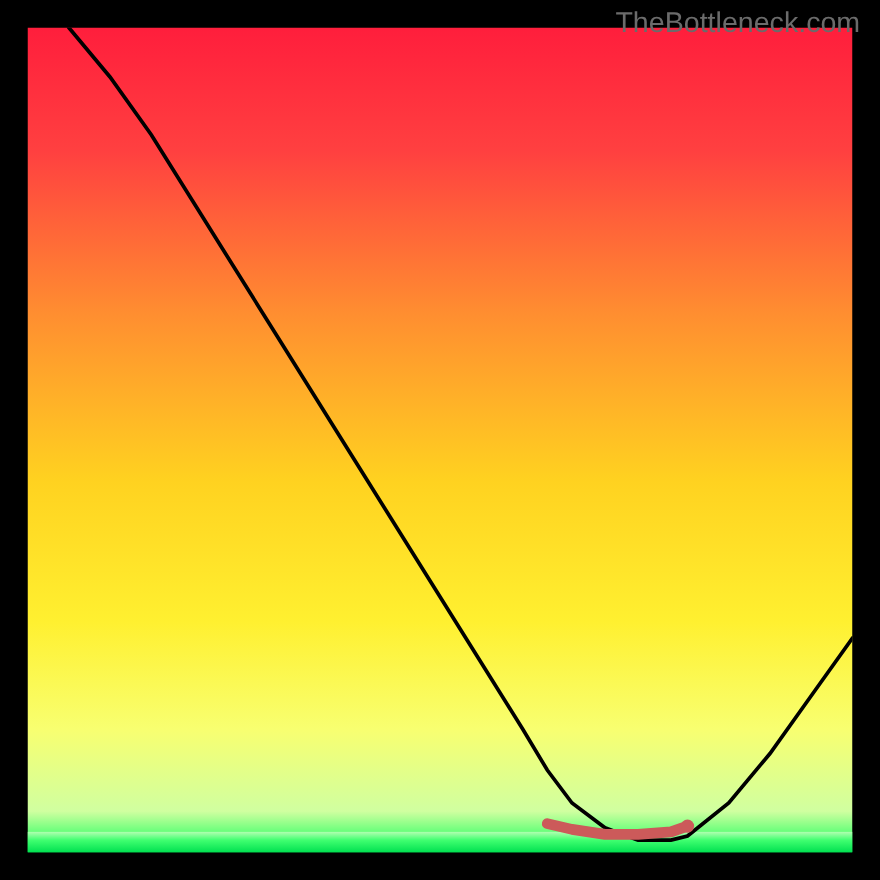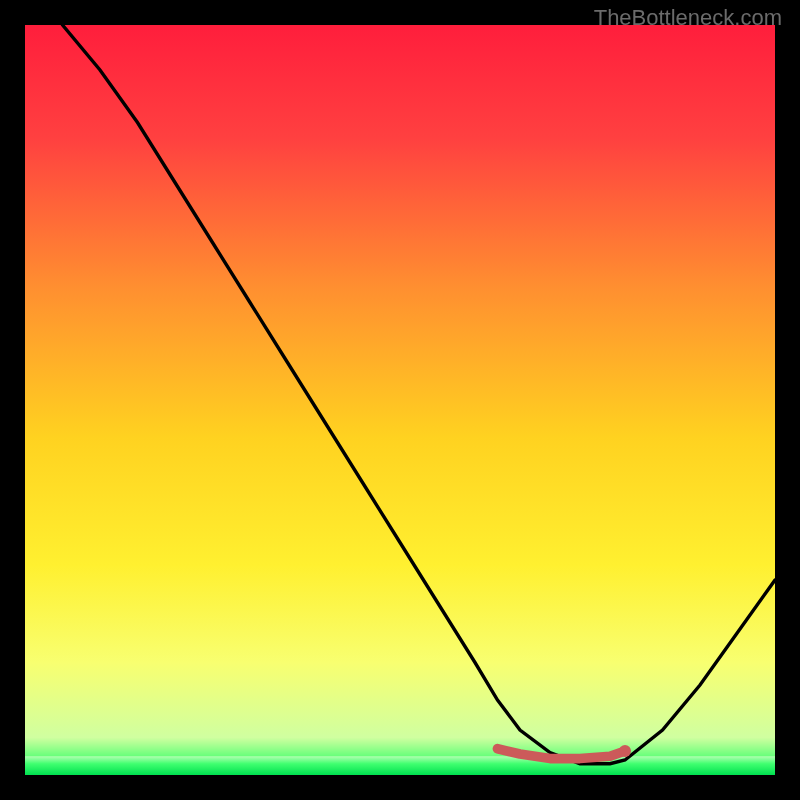--- a/index.html
+++ b/index.html
@@ -8,21 +8,21 @@
     height: 800px;
     background: #000;
     position: relative;
     font-family: Arial, sans-serif;
   }
   .watermark {
     position: absolute;
     top: 5px;
     right: 18px;
     color: #6b6b6b;
-    font-size: 22px;
+    font-size: 26px;
     font-weight: 500;
     z-index: 10;
   }
   .plot-area {
     position: absolute;
     left: 25px;
     top: 25px;
     width: 750px;
     height: 750px;
   }

